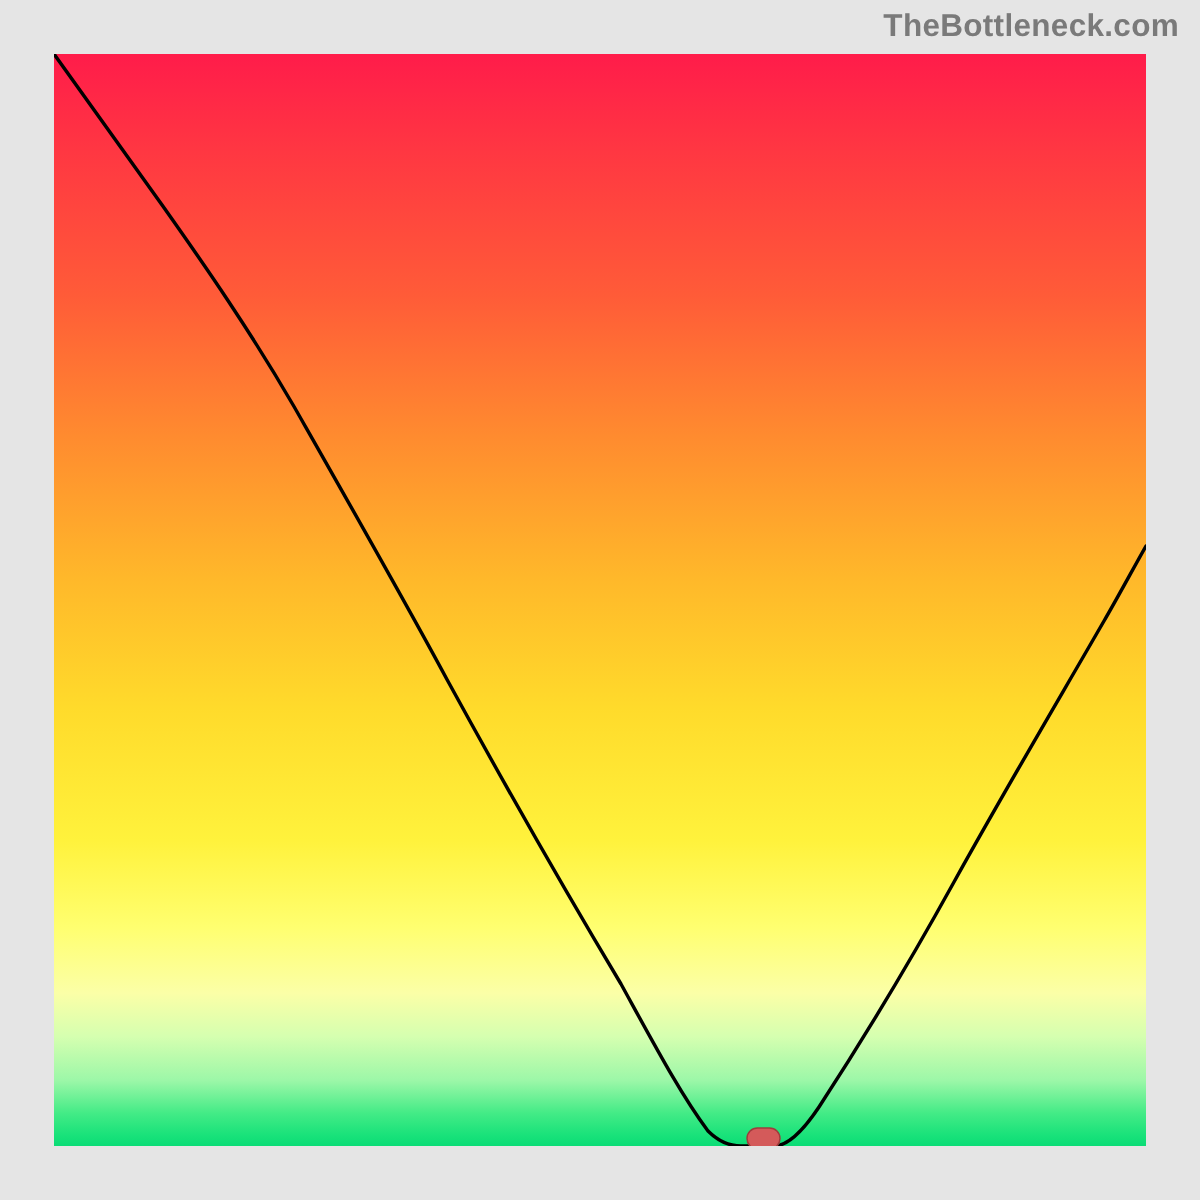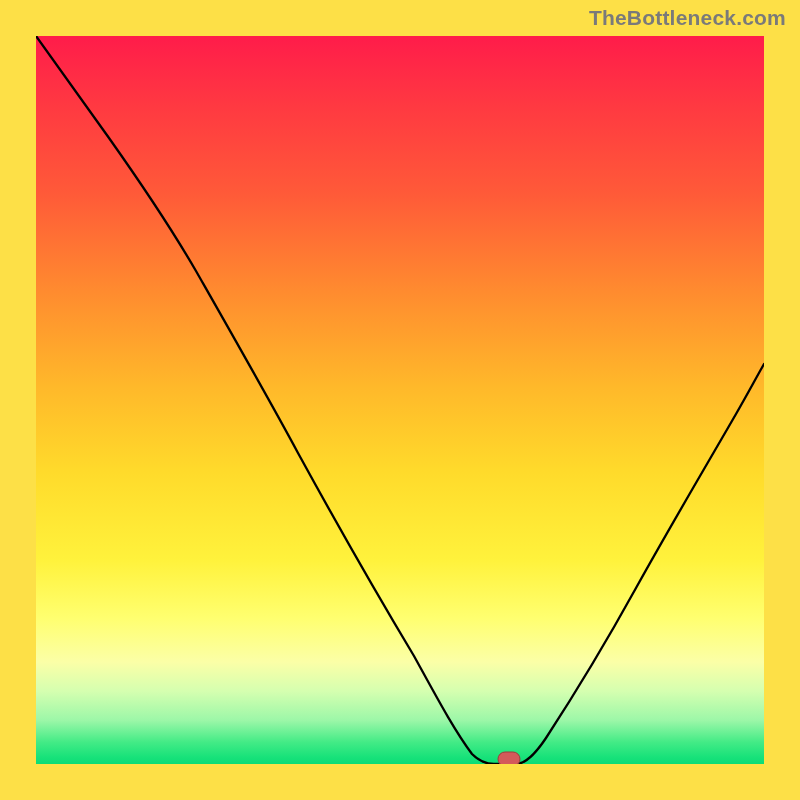--- a/index.html
+++ b/index.html
@@ -10,21 +10,21 @@
     background: #000;
     overflow: hidden;
     font-family: Arial, Helvetica, sans-serif;
   }
   .frame {
     position: absolute;
     left: 0;
     top: 0;
     width: 800px;
     height: 800px;
-    background: #fde047;
+    background: #e5e5e5;
   }
   .plot {
     position: absolute;
     left: 36px;
     top: 36px;
     width: 728px;
     height: 728px;
     
     background: linear-gradient(to bottom,
       #ff1c4a 0%,

